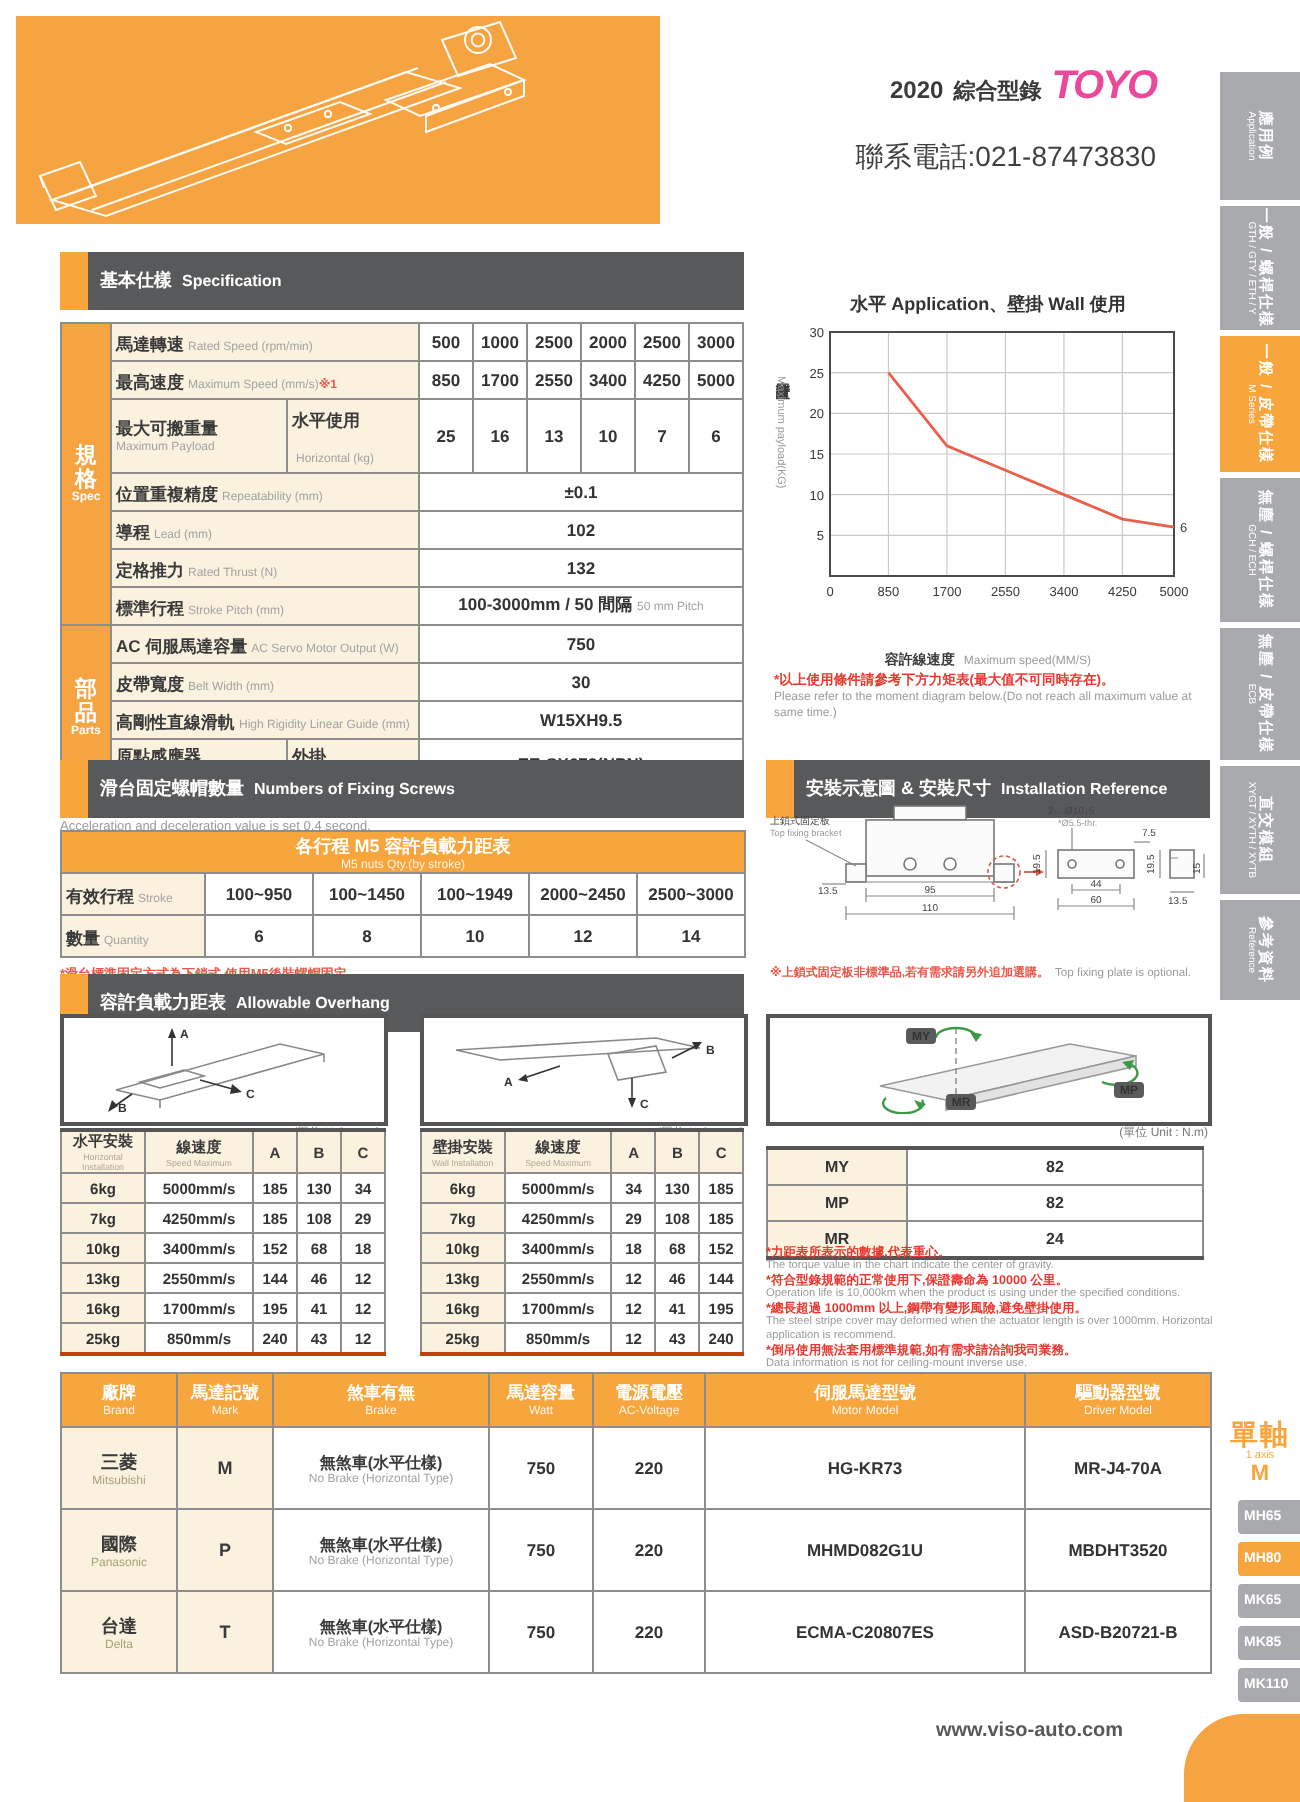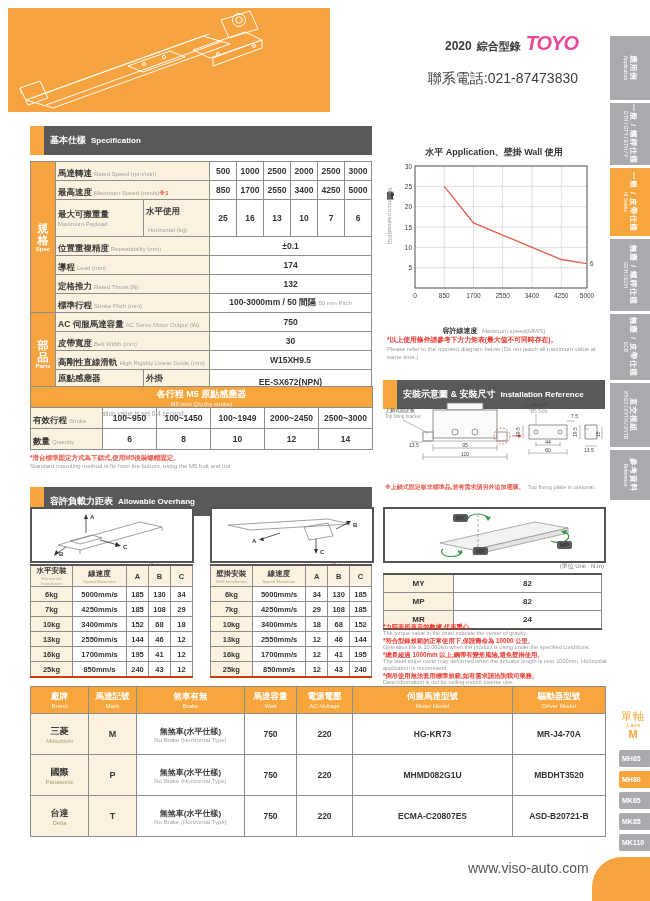--- a/index.html
+++ b/index.html
@@ -102,29 +102,29 @@
   .num{font-size:8.5px;font-weight:bold;color:#333}
   
   .tabs{position:absolute;right:0;top:36px;width:40px}
   .vtab{position:relative;width:40px;margin-bottom:3px;background:#A8AAAD;overflow:hidden}
   .vtab.active{background:#F6A63C}
   .vtab .in{position:absolute;top:50%;left:50%;transform:translate(-50%,-50%) rotate(90deg);
             white-space:nowrap;text-align:center;color:#fff;line-height:1.2}
   .in .zh{display:block;font-size:7.5px;font-weight:bold;letter-spacing:1px}
   .in .en{display:block;font-size:5px}
   .series{position:absolute;right:5px;top:710px;text-align:center;color:#F6A63C;line-height:1.1}
-  .series .zh{font-size:11px;font-weight:normal;letter-spacing:1px;display:block}
+  .series .zh{font-size:14px;font-weight:bold;letter-spacing:1px;display:block}
   .series .en{font-size:5.5px;display:block}
   .series .mk{font-size:11px;font-weight:bold;display:block}
   .models{position:absolute;right:0;top:750px;width:31px}
   .chip{height:17px;margin-bottom:4px;background:#A8AAAD;color:#fff;font-size:7px;font-weight:bold;
         line-height:17px;padding-left:3px;border-radius:2px 0 0 2px}
   .chip.active{background:#F6A63C}
   
-  .site{position:absolute;left:468px;top:860px;font-size:14px;font-weight:normal;color:#595757}
+  .site{position:absolute;left:468px;top:860px;font-size:10px;font-weight:bold;color:#595757}
   .corner{position:absolute;right:0;bottom:0;width:58px;height:44px;background:#F6A341;border-top-left-radius:30px}
 </style>
 </head>
 <body>
 
 <div class="page">
 
   <div class="hero">
     <svg width="322" height="104" viewBox="0 0 322 104">
       <g stroke="#fff" fill="none" stroke-width="1" opacity="0.95">
@@ -208,21 +208,21 @@
         <td class="val">10</td>
         <td class="val">7</td>
         <td class="val">6</td>
       </tr>
       <tr>
         <td class="lbl" colspan="2"><span class="zh">位置重複精度</span><span class="en">Repeatability (mm)</span></td>
         <td class="val" colspan="6">±0.1</td>
       </tr>
       <tr>
         <td class="lbl" colspan="2"><span class="zh">導程</span><span class="en">Lead (mm)</span></td>
-        <td class="val" colspan="6">174</td>
+        <td class="val" colspan="6">102</td>
       </tr>
       <tr>
         <td class="lbl" colspan="2"><span class="zh">定格推力</span><span class="en">Rated Thrust (N)</span></td>
         <td class="val" colspan="6">132</td>
       </tr>
       <tr>
         <td class="lbl" colspan="2"><span class="zh">標準行程</span><span class="en">Stroke Pitch (mm)</span></td>
         <td class="val" colspan="6"><span>100-3000mm / 50 間隔</span> <span class="sub-en">50 mm Pitch</span></td>
       </tr>
       <tr>
@@ -290,33 +290,40 @@
       </svg>
     <div class="ylab">
       <span class="zh">容許荷重</span><span class="en">Maximum payload(KG)</span></div>
     <div class="xlab">
       <span class="zh">容許線速度</span> <span class="en">Maximum speed(MM/S)</span></div>
     <div class="chart-note-zh">*以上使用條件請參考下方力矩表(最大值不可同時存在)。</div>
     <div class="chart-note-en">Please refer to the moment diagram below.(Do not reach all maximum value at same time.)</div>
   </div>
 
   <div class="sec" style="left:30px;top:380px;width:342px">
+    <div class="sec-hd">
+      <div class="sq"></div>
+      <div class="bar">
+          <span class="zh">滑台固定螺帽數量</span>
+        <span class="en">Numbers of Fixing Screws</span>
+        </div>
+    </div>
     <table class="screws-table">
       <colgroup>
           <col style="width:72px">
           <col style="width:54px">
           <col style="width:54px">
           <col style="width:54px">
           <col style="width:54px">
           <col style="width:54px">
         </colgroup>
       <tbody>
           <tr>
         <td class="sc-hd" colspan="6">
-          <span class="zh">各行程 M5 原點感應器</span>
+          <span class="zh">各行程 M5 容許負載力距表</span>
               <span class="en">M5 nuts Qty.(by stroke)</span>
             </td>
       </tr>
       <tr>
         <td class="lbl"><span class="zh">有效行程</span><span class="en">Stroke</span></td>
         <td class="val">100~950</td>
         <td class="val">100~1450</td>
         <td class="val">100~1949</td>
         <td class="val">2000~2450</td>
         <td class="val">2500~3000</td>

